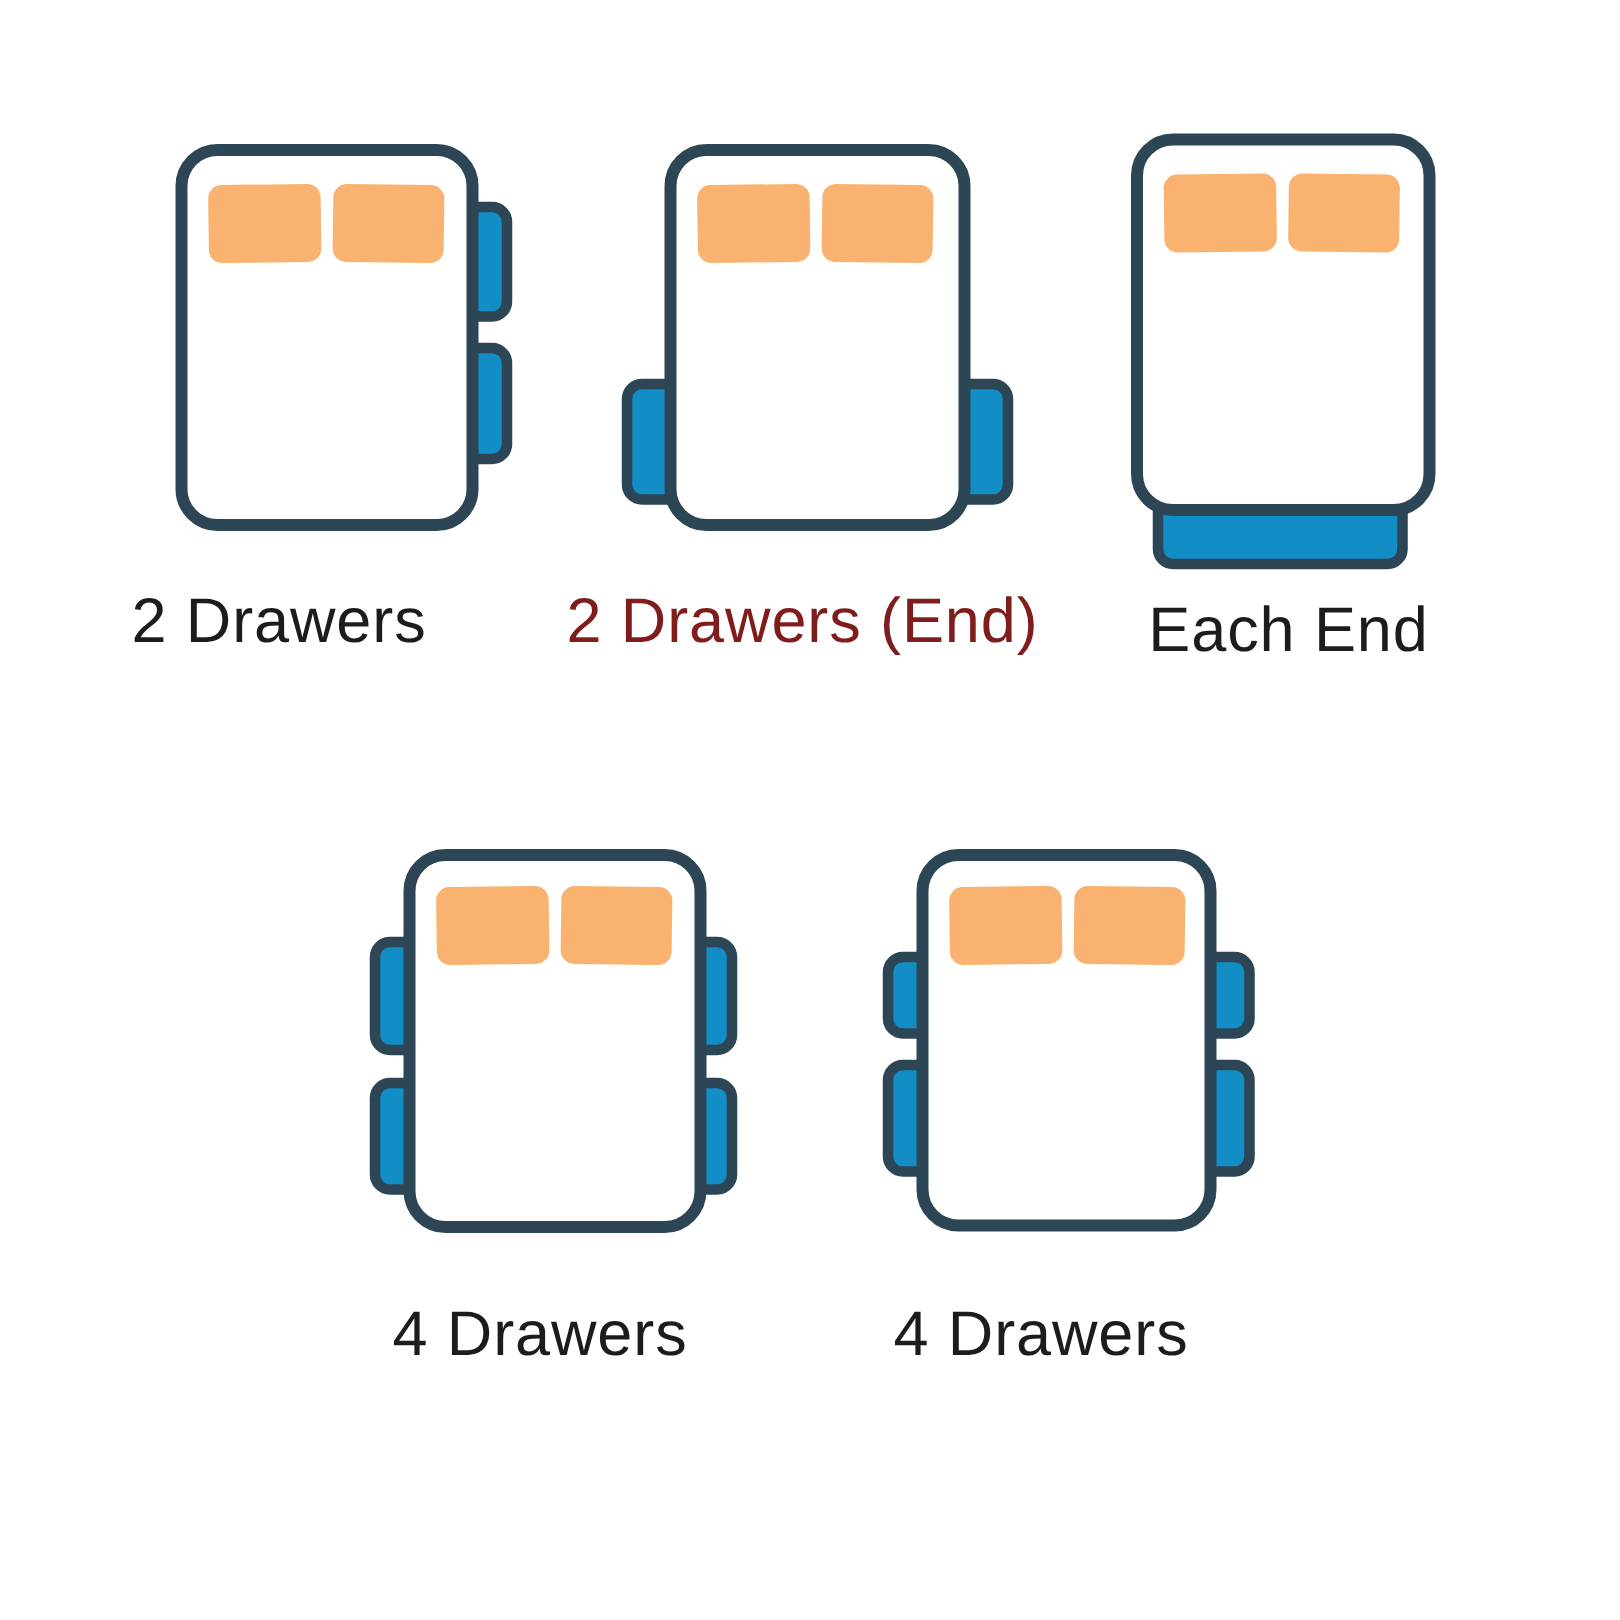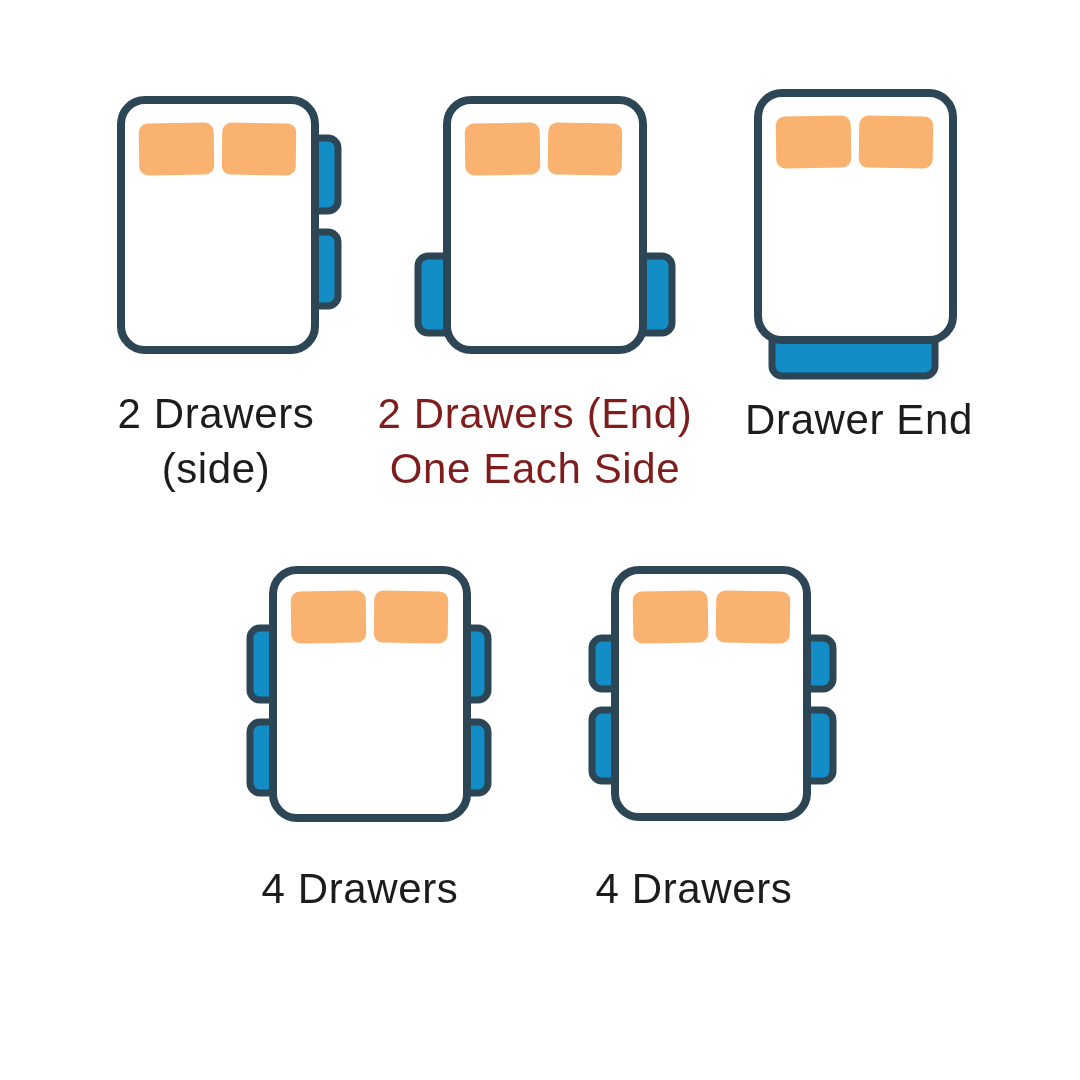--- a/index.html
+++ b/index.html
@@ -72,30 +72,28 @@
         <rect x="592" y="638" width="40" height="51" rx="10" ry="10" fill="#128dc6" stroke="#2c4656" stroke-width="7"></rect>
         <rect x="592" y="710" width="40" height="71" rx="10" ry="10" fill="#128dc6" stroke="#2c4656" stroke-width="7"></rect>
         <rect x="793" y="638" width="40" height="51" rx="10" ry="10" fill="#128dc6" stroke="#2c4656" stroke-width="7"></rect>
         <rect x="793" y="710" width="40" height="71" rx="10" ry="10" fill="#128dc6" stroke="#2c4656" stroke-width="7"></rect>
         <rect x="615" y="570" width="192" height="247" rx="24" ry="24" fill="#ffffff" stroke="#2c4656" stroke-width="8"></rect>
         <rect x="633" y="591" width="75" height="52" rx="9" ry="9" fill="#f9b26f" transform="rotate(-0.8 670.5 617)"></rect>
         <rect x="716" y="591" width="74" height="52" rx="9" ry="9" fill="#f9b26f" transform="rotate(0.8 753 617)"></rect>
       </g>
     </svg>
 
-<div class="bed-label" style="left: 216px; top: 386px; color: rgb(28, 28, 28);">
+<div class="bed-label" style="left: 186px; top: 386px; color: rgb(28, 28, 28);">
       <div>2 Drawers</div>
-      <div>(side)</div>
     </div>
     <div class="bed-label" style="left: 535px; top: 386px; color: #7f1d1d;">
       <div>2 Drawers (End)</div>
-      <div>One Each Side</div>
     </div>
     <div class="bed-label" style="left: 859px; top: 392px; color: rgb(28, 28, 28);">
-      <div>Drawer End</div>
+      <div>Each End</div>
     </div>
     <div class="bed-label" style="left: 360px; top: 861px; color: rgb(28, 28, 28);">
       <div>4 Drawers</div>
     </div>
     <div class="bed-label" style="left: 694px; top: 861px; color: rgb(28, 28, 28);">
       <div>4 Drawers</div>
     </div>
   </div>
 
 </body></html>

